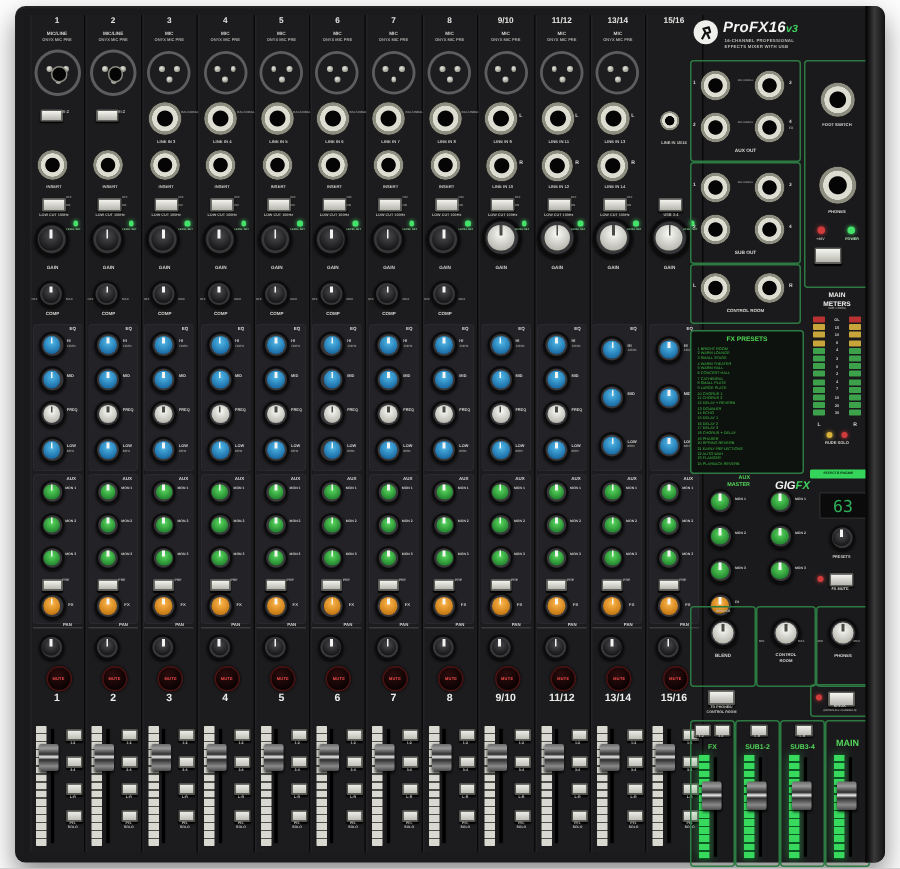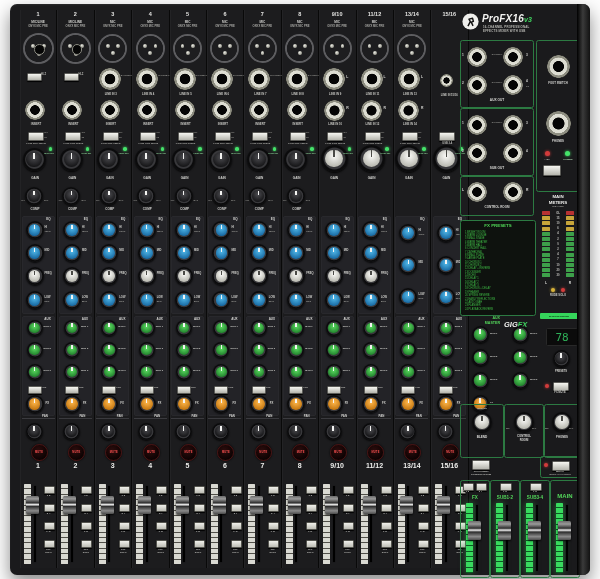--- a/index.html
+++ b/index.html
@@ -1513,21 +1513,21 @@
             <div style="position: absolute; left: 28px; top: 79.4px; width: 8px; height: 4px; background: rgb(61, 160, 74); border-radius: 0.5px;"></div>
             <div class="lab" style="position: absolute; left: 13px; top: 80px; width: 14px; font-size: 2.6px; color: rgb(201, 201, 197); text-align: center;">30</div>
             <div class="lab" style="position: absolute; left: 4px; top: 87px; width: 8px; font-size: 3.4px; color: rgb(213, 213, 210); text-align: center;">L</div>
             <div class="lab" style="position: absolute; left: 28px; top: 87px; width: 8px; font-size: 3.4px; color: rgb(213, 213, 210); text-align: center;">R</div>
             <div class="led" style="position: absolute; left: 13px; top: 94px; width: 4px; height: 4px; background: rgb(216, 178, 58); box-shadow: rgb(216, 178, 58) 0px 0px 3px;"></div>
             <div class="led" style="position: absolute; left: 23px; top: 94px; width: 4px; height: 4px; background: rgb(210, 59, 59); box-shadow: rgb(210, 59, 59) 0px 0px 3px;"></div>
             <div class="lab" style="position: absolute; left: 0px; top: 100px; width: 40px; font-size: 2.7px; color: rgb(201, 201, 197); text-align: center;">RUDE SOLO</div>
           </div>
           <div class="lab" style="position: absolute; left: 0px; top: 306px; width: 40px; font-size: 3.6px; color: rgb(84, 214, 91); text-align: right;">AUX</div>
           <div class="lab" style="position: absolute; left: 0px; top: 310.5px; width: 40px; font-size: 3.6px; color: rgb(84, 214, 91); text-align: right;">MASTER</div>
-          <div style="position: absolute; left: 44px; top: 303px; width: 36px; height: 12px;"><span style="font-size: 7.5px; font-weight: bold; font-style: italic; color: rgb(242, 242, 240);">GIG</span><span style="font-size: 7.5px; font-weight: bold; font-style: italic; color: rgb(63, 212, 95);">FX</span></div>
+          <div style="position: absolute; left: 44px; top: 303px; width: 36px; height: 12px; text-align: right;"><span style="font-size: 7.5px; font-weight: bold; font-style: italic; color: rgb(242, 242, 240);">GIG</span><span style="font-size: 7.5px; font-weight: bold; font-style: italic; color: rgb(63, 212, 95);">FX</span></div>
           <div style="position: absolute; left: 80px; top: 303px; width: 38px; height: 6px; background: rgb(53, 213, 91); border-radius: 1px; display: flex; align-items: center; justify-content: center;">
             <span style="font-size: 2.3px; font-weight: bold; color: rgb(6, 36, 13);">EFFECTS ENGINE</span>
           </div>
           <div class="knob" style="position: absolute; left: 11.5px; top: 316px; width: 17px; height: 17px;">
             <div class="cap" style="position: absolute; inset: 2.89px; border-radius: 50%; background: radial-gradient(circle at 50% 35%, rgb(92, 219, 97), rgb(29, 124, 41) 82%);">
               <div class="ptr" style="background: rgb(244, 244, 242);"></div>
             </div>
           </div>
           <div class="lab" style="position: absolute; left: 30px; top: 322px; width: 13px; font-size: 2.3px; color: rgb(208, 208, 204); text-align: left;">MON 1</div>
           <div class="knob" style="position: absolute; left: 11.5px; top: 339px; width: 17px; height: 17px;">
@@ -1559,21 +1559,21 @@
               <div class="ptr" style="background: rgb(244, 244, 242);"></div>
             </div>
           </div>
           <div class="lab" style="position: absolute; left: 70px; top: 345px; width: 13px; font-size: 2.3px; color: rgb(208, 208, 204); text-align: left;">MON 2</div>
           <div class="knob" style="position: absolute; left: 51.5px; top: 362px; width: 17px; height: 17px;">
             <div class="cap" style="position: absolute; inset: 2.89px; border-radius: 50%; background: radial-gradient(circle at 50% 35%, rgb(92, 219, 97), rgb(29, 124, 41) 82%);">
               <div class="ptr" style="background: rgb(244, 244, 242);"></div>
             </div>
           </div>
           <div class="lab" style="position: absolute; left: 70px; top: 368px; width: 13px; font-size: 2.3px; color: rgb(208, 208, 204); text-align: left;">MON 3</div>
-          <div class="disp" style="position: absolute; left: 86px; top: 318px; width: 30px; height: 16px; font-size: 11px;">78</div>
+          <div class="disp" style="position: absolute; left: 86px; top: 318px; width: 30px; height: 16px; font-size: 11px;">63</div>
           <div class="knob" style="position: absolute; left: 92.5px; top: 340px; width: 17px; height: 17px;">
             <div class="cap" style="position: absolute; inset: 2.89px; border-radius: 50%; background: radial-gradient(circle at 50% 35%, rgb(76, 76, 80), rgb(22, 22, 24) 75%);">
               <div class="ptr" style="background: rgb(244, 244, 242);"></div>
             </div>
           </div>
           <div class="lab" style="position: absolute; left: 84px; top: 360px; width: 34px; font-size: 2.6px; color: rgb(208, 208, 204); text-align: center;">PRESETS</div>
           <div class="led" style="position: absolute; left: 85px; top: 374px; width: 4px; height: 4px; background: rgb(210, 59, 59); box-shadow: rgb(210, 59, 59) 0px 0px 3px;"></div>
           <div class="sw" style="position: absolute; left: 93px; top: 371.5px; width: 14px; height: 7px;"></div>
           <div class="lab" style="position: absolute; left: 82px; top: 381px; width: 36px; font-size: 2.6px; color: rgb(208, 208, 204); text-align: center;">FX MUTE</div>
           <div class="gbox" style="position: absolute; left: 0px; top: 394px; width: 42px; height: 52px;">

